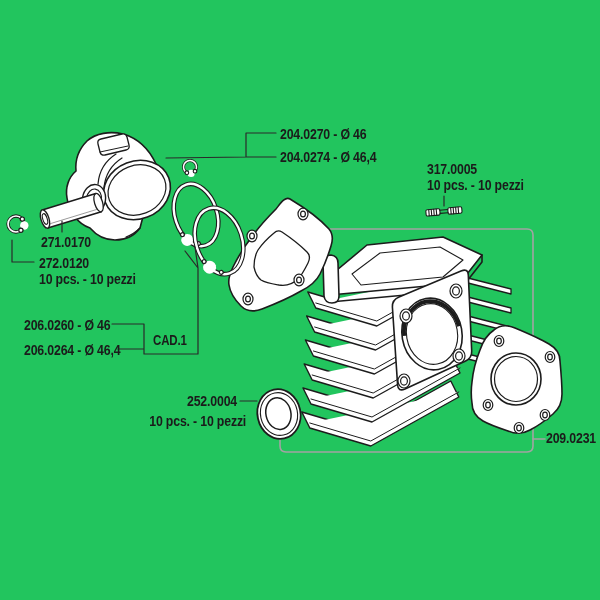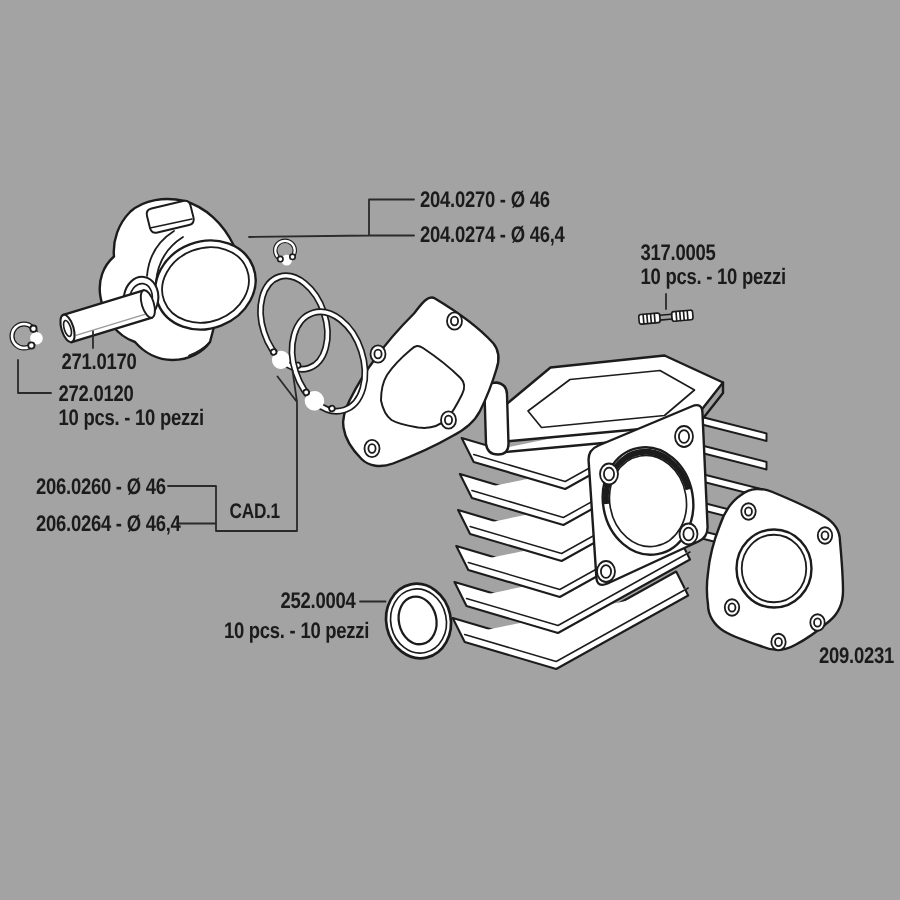--- a/index.html
+++ b/index.html
@@ -1,16 +1,16 @@
 <!DOCTYPE html>
 <html><head>
 <meta charset="utf-8">
 <style>
   html,body{margin:0;padding:0;background:#fff;}
-  .stage{position:relative;width:600px;height:600px;background:#a3a3a3;overflow:hidden;
+  .stage{position:relative;width:600px;height:600px;background:#22c55e;overflow:hidden;
          font-family:"Liberation Sans",sans-serif;}
   .stage svg{position:absolute;left:0;top:0;}
   .lbl{position:absolute;font-weight:700;font-size:15px;line-height:1.05;color:#1b1b1b;
        white-space:nowrap;letter-spacing:-0.2px;transform:scaleX(0.82);transform-origin:0 0;}
   .lbl.r{text-align:right;transform-origin:100% 0;}
   .lbl.cad{font-size:14px;}
 </style>
 </head>
 <body>
 

